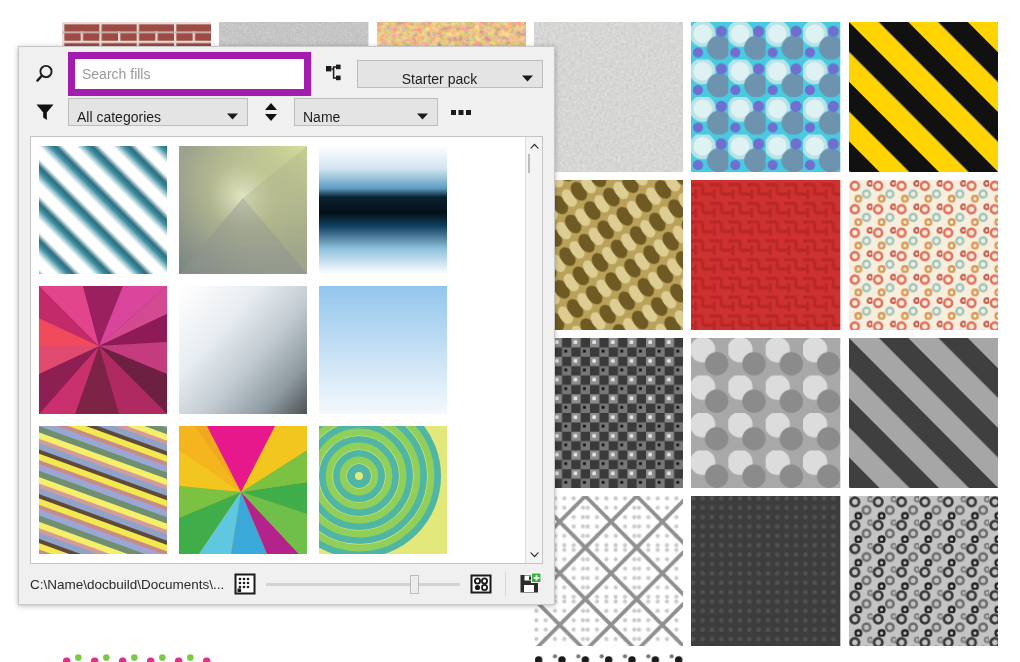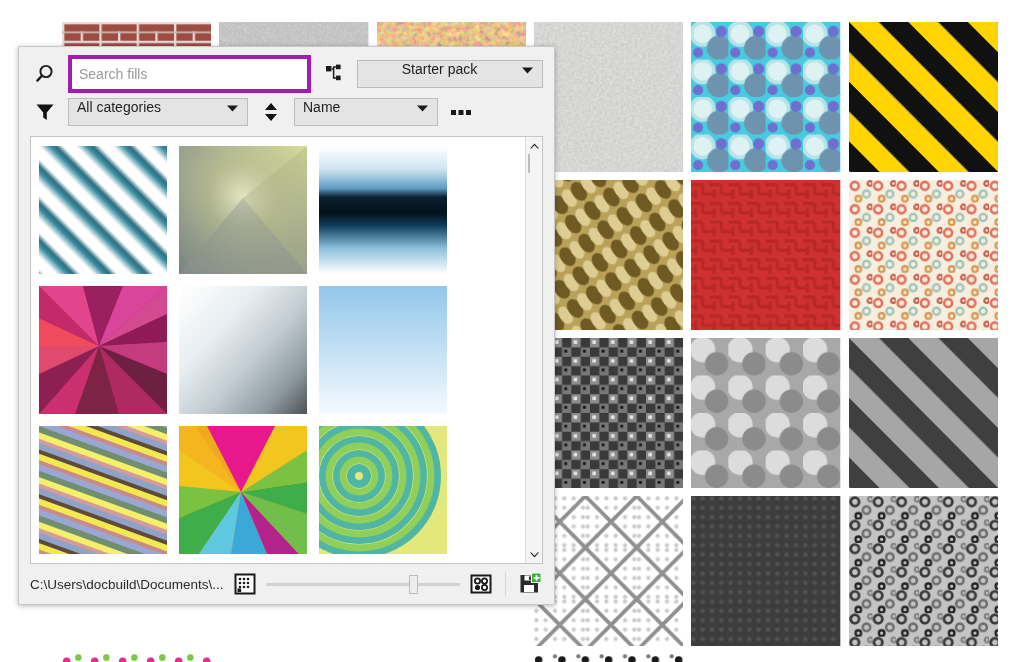--- a/index.html
+++ b/index.html
@@ -44,33 +44,33 @@
   .icon-btn {
     width: 30px; height: 30px;
     display: flex; align-items: center; justify-content: center;
     flex: 0 0 auto; background: transparent; border: 0; padding: 0;
   }
   .icon-btn svg { display: block; }
 
   .text-input {
     flex: 1 1 auto; height: 16px;
     background: #ffffff;
-    border: 4px solid #a21caf;
+    border: 7px solid #a21caf;
     padding: 15px 7px;
     font-size: 14px; color: #303030;
     font-family: "Liberation Sans", sans-serif;
     box-sizing: border-box; outline: none; min-width: 0;
   }
   .text-input::placeholder { color: #9a9a9a; }
 
   .combo {
     height: 28px;
     background: #e4e4e4;
     border: 1px solid #bdbdbd;
-    display: flex; align-items: flex-start;
+    display: flex; align-items: flex-end;
     padding: 0 8px;
     box-sizing: border-box;
     position: relative;
     min-width: 0;
   }
   .combo .cval {
     flex: 1 1 auto; font-size: 14px; color: #1d1d1d;
     white-space: nowrap; overflow: hidden; text-overflow: ellipsis;
   }
   .combo.center .cval { text-align: center; }
@@ -646,21 +646,21 @@
         </span>
         <span class="sb-btn">
           <svg width="11" height="8" viewBox="0 0 11 8">
               <path d="M1 1.6 L5.5 6.6 L10 1.6 L8.6 1.6 L5.5 4.8 L2.4 1.6 Z" fill="#222"></path>
             </svg>
         </span>
       </div>
     </div>
 
     <div class="statusbar">
-      <span class="path">C:\Users\docbuild\Documents\...</span>
+      <span class="path">C:\Name\docbuild\Documents\...</span>
 
       <span class="icon-btn">
         <svg width="24" height="24" viewBox="0 0 24 24">
             <rect x="2.5" y="2.5" width="19" height="19" fill="#ffffff" stroke="#1a1a1a" stroke-width="2"></rect>
             <g fill="#1a1a1a">
               <circle cx="7" cy="7" r="1.3"></circle>
               <circle cx="11" cy="7" r="1.3"></circle>
               <circle cx="15" cy="7" r="1.3"></circle>
               <circle cx="7" cy="11" r="1.3"></circle>
               <circle cx="11" cy="11" r="1.3"></circle>

